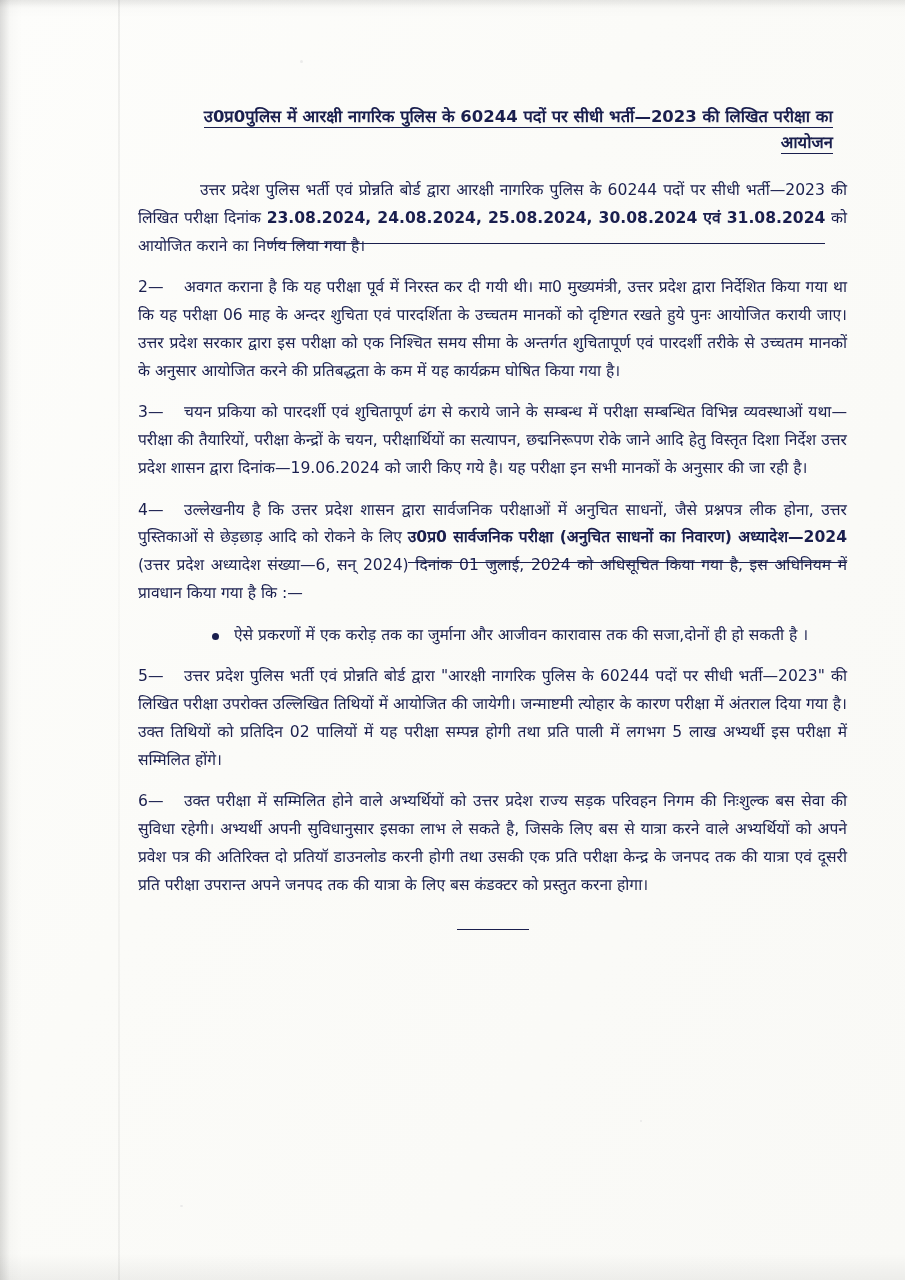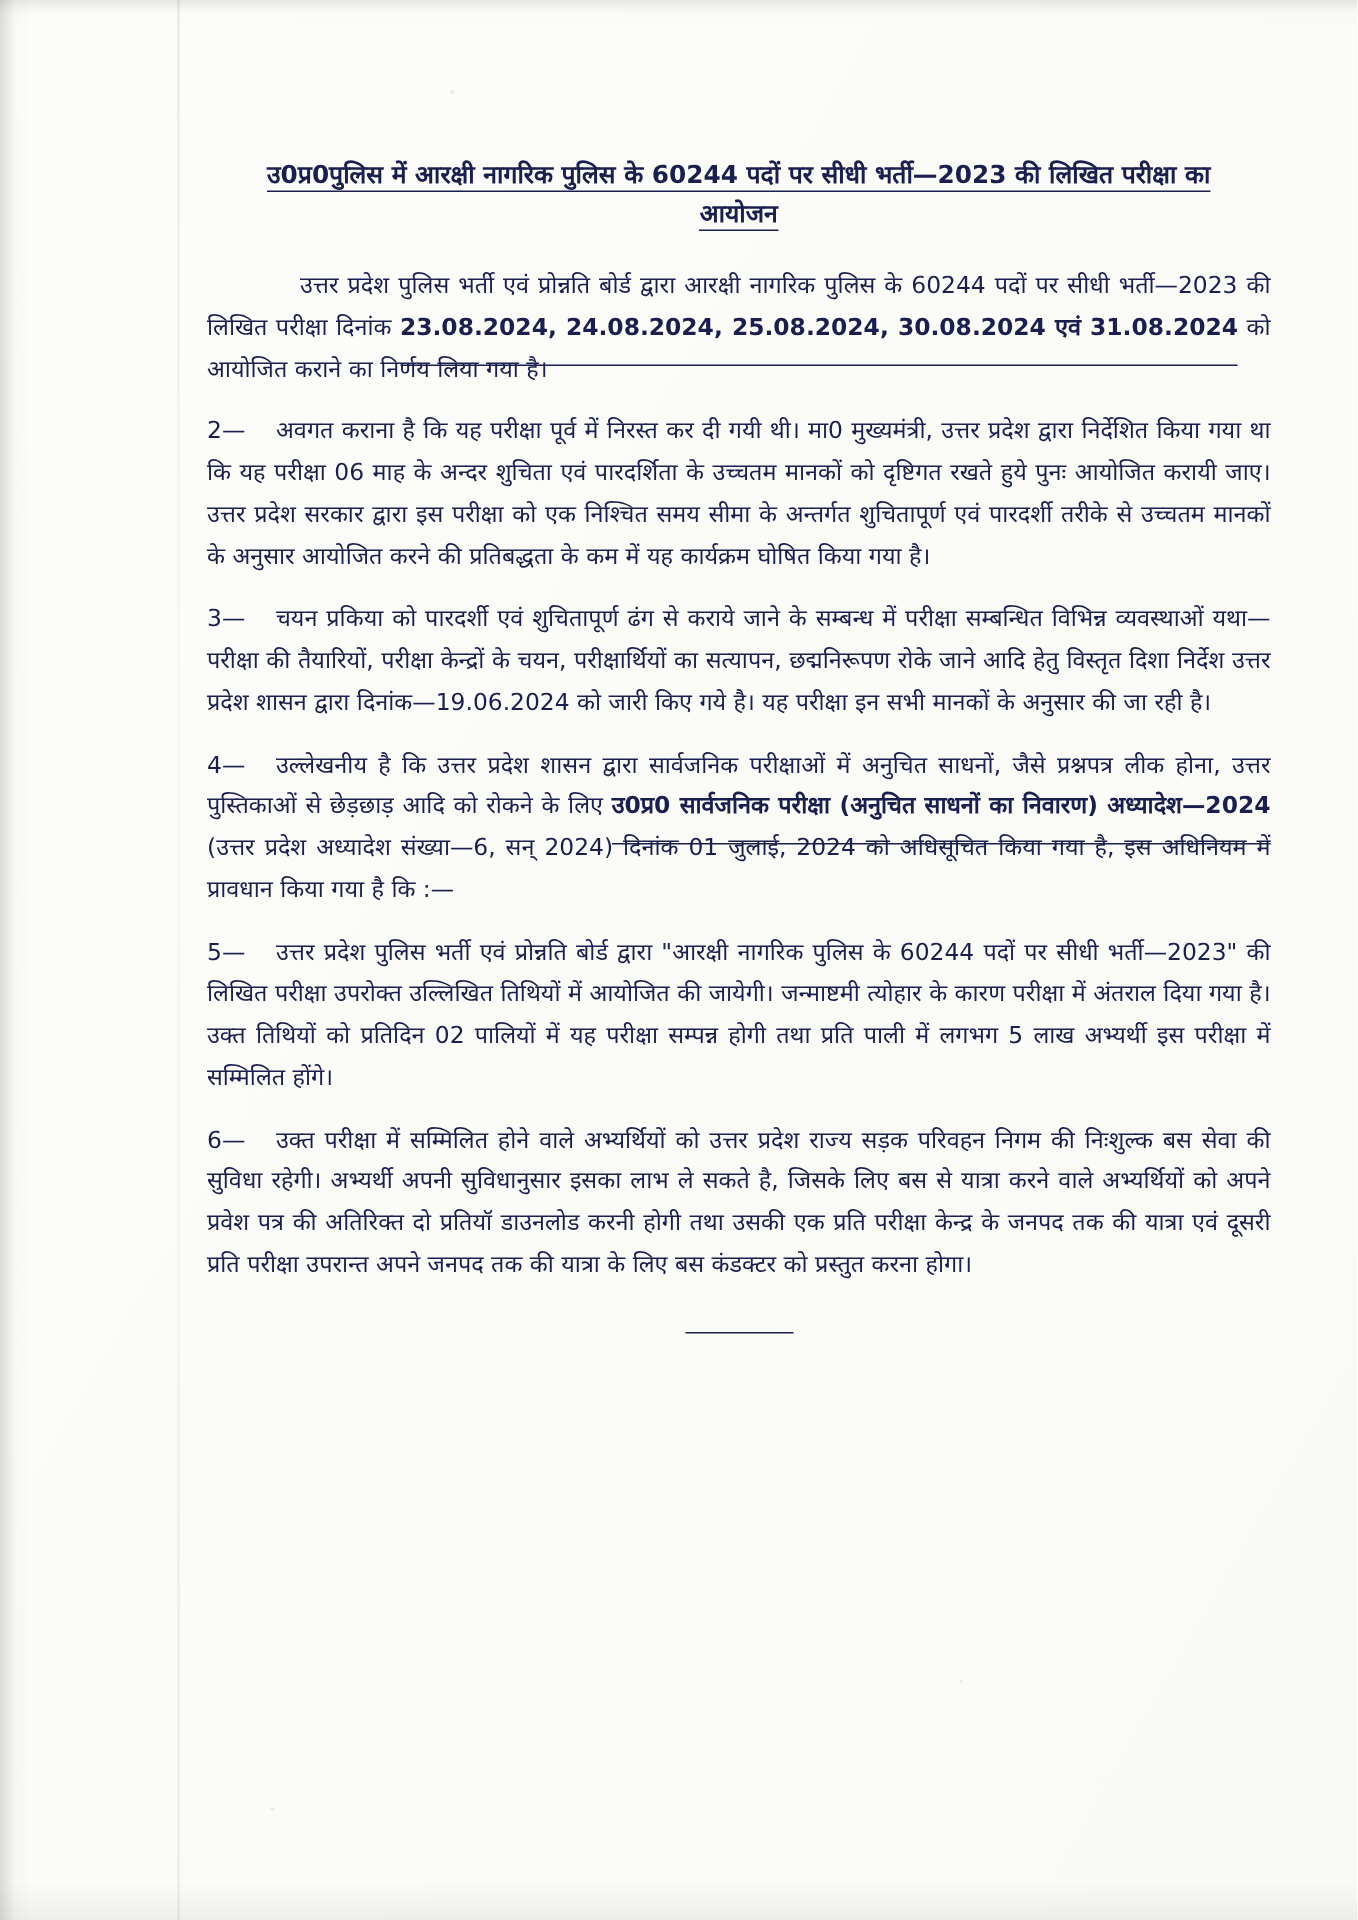--- a/index.html
+++ b/index.html
@@ -66,21 +66,21 @@
     font-weight: 700;
     letter-spacing: 1px;
     margin-bottom: 18px;
   }
   .doc-title span {
     border-bottom: 1.5px solid #1a1f4e;
     padding-bottom: 1px;
   }
 
   .doc-subtitle {
-    text-align: center;
+    text-align: right;
     font-size: 16.5px;
     font-weight: 700;
     line-height: 1.55;
     margin: 0 auto 22px auto;
     width: 96%;
   }
   .doc-subtitle .ul {
     border-bottom: 1.4px solid #1a1f4e;
     padding-bottom: 1px;
   }
@@ -179,20 +179,21 @@
 
     <p class="para">
       <span class="num">3—</span><span>चयन प्रकिया को पारदर्शी एवं शुचितापूर्ण ढंग से कराये जाने के सम्बन्ध में परीक्षा सम्बन्धित विभिन्न व्यवस्थाओं यथा—परीक्षा की तैयारियों, परीक्षा केन्द्रों के चयन, परीक्षार्थियों का सत्यापन, छद्मनिरूपण रोके जाने आदि हेतु विस्तृत दिशा निर्देश उत्तर प्रदेश शासन द्वारा दिनांक—19.06.2024 को जारी किए गये है। यह परीक्षा इन सभी मानकों के अनुसार की जा रही है।</span>
     </p>
 
     <p class="para">
       <span class="num">4—</span><span>उल्लेखनीय है कि उत्तर प्रदेश शासन द्वारा सार्वजनिक परीक्षाओं में अनुचित साधनों, जैसे प्रश्नपत्र लीक होना, उत्तर पुस्तिकाओं से छेड़छाड़ आदि को रोकने के लिए </span><span class="hl">उ0प्र0 सार्वजनिक परीक्षा (अनुचित साधनों का निवारण) अध्यादेश—2024</span><span> (उत्तर प्रदेश अध्यादेश संख्या—6, सन् 2024) दिनांक 01 जुलाई, 2024 को अधिसूचित किया गया है, इस अधिनियम में प्रावधान किया गया है कि :—</span>
     </p>
 
     <ul class="bullets">
+      <li>ऐसे प्रकरणों में एक करोड़ तक का जुर्माना और आजीवन कारावास तक की सजा,दोनों ही हो सकती है ।</li>
     </ul>
 
     <p class="para">
       <span class="num">5—</span><span>उत्तर प्रदेश पुलिस भर्ती एवं प्रोन्नति बोर्ड द्वारा "आरक्षी नागरिक पुलिस के 60244 पदों पर सीधी भर्ती—2023" की लिखित परीक्षा उपरोक्त उल्लिखित तिथियों में आयोजित की जायेगी। जन्माष्टमी त्योहार के कारण परीक्षा में अंतराल दिया गया है। उक्त तिथियों को प्रतिदिन 02 पालियों में यह परीक्षा सम्पन्न होगी तथा प्रति पाली में </span><span class="b">लगभग 5 लाख</span><span> अभ्यर्थी इस परीक्षा में सम्मिलित होंगे।</span>
     </p>
 
     <p class="para">
       <span class="num">6—</span><span>उक्त परीक्षा में सम्मिलित होने वाले अभ्यर्थियों को उत्तर प्रदेश राज्य सड़क परिवहन निगम की निःशुल्क बस सेवा की सुविधा रहेगी। अभ्यर्थी अपनी सुविधानुसार इसका लाभ ले सकते है, जिसके लिए बस से यात्रा करने वाले अभ्यर्थियों को अपने प्रवेश पत्र की अतिरिक्त दो प्रतियॉ डाउनलोड करनी होगी तथा उसकी एक प्रति परीक्षा केन्द्र के जनपद तक की यात्रा एवं दूसरी प्रति परीक्षा उपरान्त अपने जनपद तक की यात्रा के लिए बस कंडक्टर को प्रस्तुत करना होगा।</span>
     </p>
 

